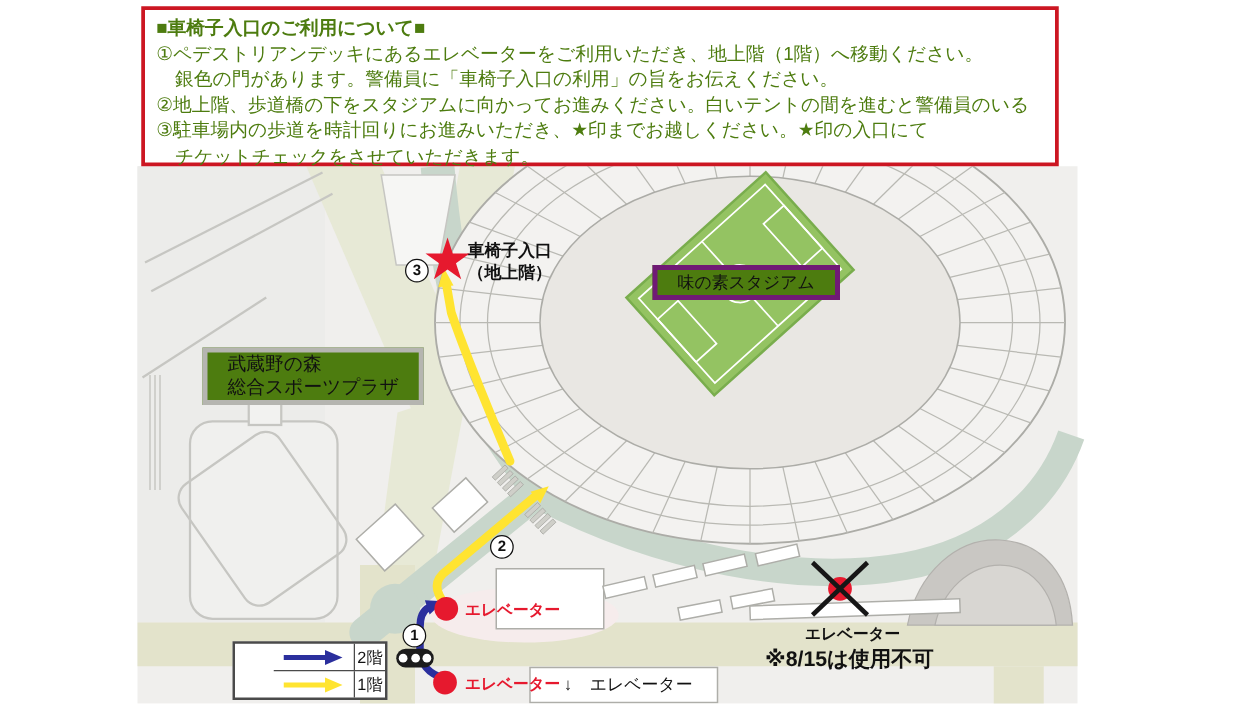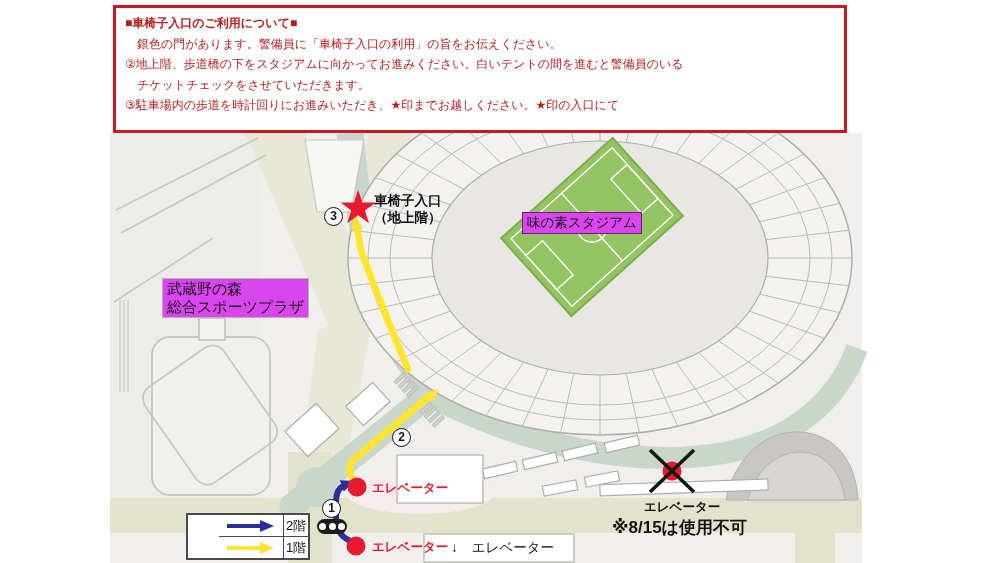--- a/index.html
+++ b/index.html
@@ -1,24 +1,24 @@
 <!DOCTYPE html>
 <html><head>
 <meta charset="utf-8">
 <style>
   html,body{margin:0;padding:0;background:#fff;}
   #page{position:relative;width:1000px;height:563px;background:#ffffff;overflow:hidden;
         font-family:"Liberation Sans","DejaVu Sans",sans-serif;}
   
   #notice{position:absolute;left:113px;top:5px;width:710px;height:112px;
           border:3px solid #cc1622;background:#ffffff;padding:5px 9px;z-index:30;}
-  #notice .t{font-size:12px;line-height:20.5px;color:#b91c1c;white-space:pre;}
+  #notice .t{font-size:15px;line-height:20.5px;color:#4d7c0f;white-space:pre;}
   
   .lbl{position:absolute;color:#111;z-index:20;}
-  .whitebox{background:#d946ef;border:1px solid #701a75;padding:1px 4px;}
+  .whitebox{background:#4d7c0f;border:4px solid #701a75;padding:1px 16px;}
   .red{color:#e6192e;font-weight:bold;}
   .bold{font-weight:bold;}
   .circled{position:absolute;width:17px;height:17px;border:1.6px solid #111;border-radius:50%;
            background:#fff;color:#111;font-size:12px;font-weight:bold;line-height:17px;
            text-align:center;z-index:22;}
   #star{position:absolute;left:358px;top:209px;transform:translate(-50%,-54%);
         color:#e6192e;font-size:46px;z-index:21;line-height:1;}
   #traffic-light{position:absolute;left:317px;top:519px;width:30px;height:15px;background:#1c1c1c;
         border-radius:8px;display:flex;align-items:center;justify-content:space-evenly;z-index:21;}
   #traffic-light i{width:7px;height:7px;border-radius:50%;background:#fff;}
@@ -207,24 +207,25 @@
       <circle cx="672" cy="471" r="9.5" fill="#e6192e"></circle>
       <g stroke="#161616" stroke-width="3.6">
         <line x1="650" y1="450" x2="694" y2="492"></line>
         <line x1="694" y1="450" x2="650" y2="492"></line>
       </g>
     </g>
   </svg>
 
   <div id="notice">
     <div class="t bold">■車椅子入口のご利用について■</div>
+    <div class="t">①ペデストリアンデッキにあるエレベーターをご利用いただき、地上階（1階）へ移動ください。</div>
     <div class="t">　銀色の門があります。警備員に「車椅子入口の利用」の旨をお伝えください。</div>
     <div class="t">②地上階、歩道橋の下をスタジアムに向かってお進みください。白いテントの間を進むと警備員のいる</div>
+    <div class="t">③駐車場内の歩道を時計回りにお進みいただき、★印までお越しください。★印の入口にて</div>
     <div class="t">　チケットチェックをさせていただきます。</div>
-    <div class="t">③駐車場内の歩道を時計回りにお進みいただき、★印までお越しください。★印の入口にて</div>
   </div>
 
   <div id="star">★</div>
 
   <div class="lbl bold" style="left:374px;top:192px;font-size:13.5px;line-height:17px;">
     <div>車椅子入口</div>
     <div>（地上階）</div>
   </div>
 
   <span class="circled" style="left:324px;top:207px;">3</span>

